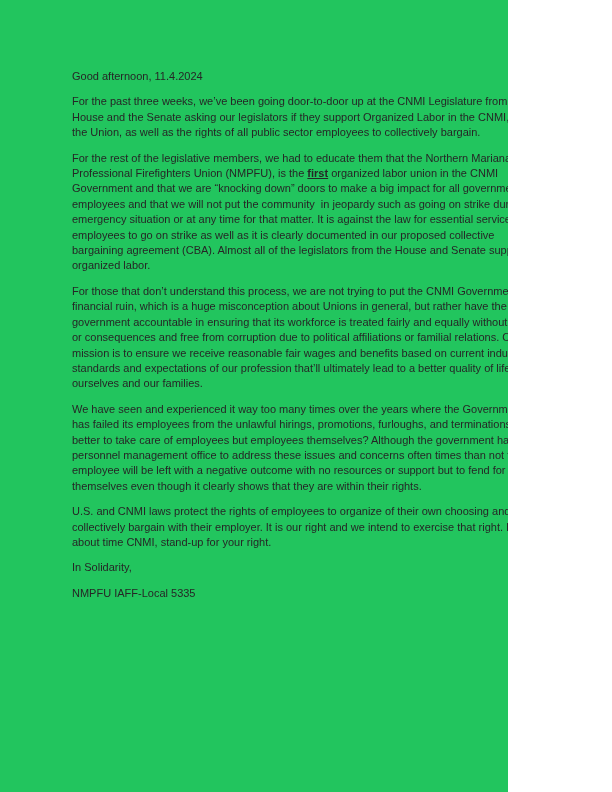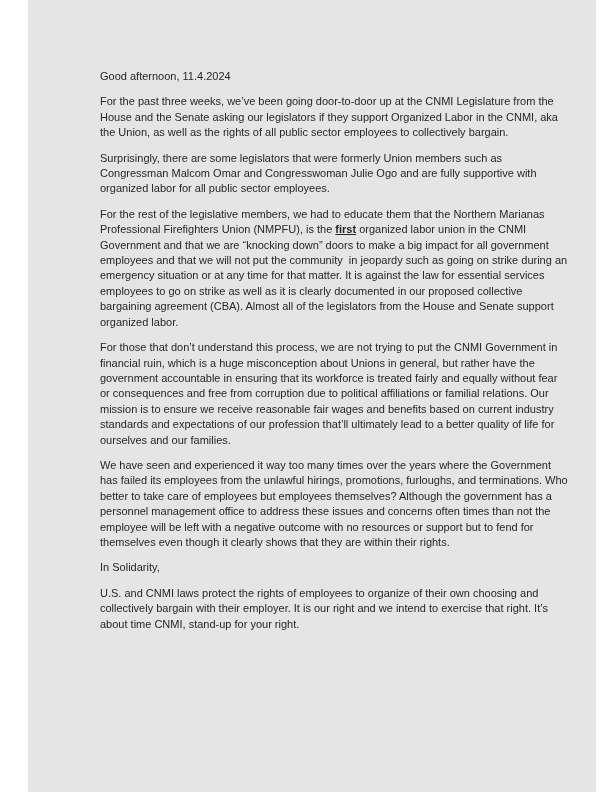--- a/index.html
+++ b/index.html
@@ -2,25 +2,24 @@
 <html><head>
   <meta charset="utf-8">
   <style>
     html, body {
       margin: 0;
       padding: 0;
       background: #ffffff;
     }
     .page {
       position: relative;
-      width: 568px;
+      width: 508px;
       height: 792px;
-      background: #e5e5e5;
+      background: #22c55e;
       overflow: hidden;
-      margin-left: 28px;
     }
     .content {
       box-sizing: border-box;
       padding: 69px 72px 0 72px;
       width: 612px;
       font-family: "Liberation Sans", "DejaVu Sans", sans-serif;
       font-size: 11px;
       line-height: 15.4px;
       color: #262626;
       font-weight: 400;
@@ -39,28 +38,28 @@
 </head>
 <body>
 
 <div class="page">
   <div class="content">
 
     <p class="para">Good afternoon, 11.4.2024</p>
 
     <p class="para">For the past three weeks, we’ve been going door-to-door up at the CNMI Legislature from the House and the Senate asking our legislators if they support Organized Labor in the CNMI, aka the Union, as well as the rights of all public sector employees to collectively bargain.</p>
 
-    <p class="para">Surprisingly, there are some legislators that were formerly Union members such as Congressman Malcom Omar and Congresswoman Julie Ogo and are fully supportive with organized labor for all public sector employees.</p>
 
     <p class="para"><span>For the rest of the legislative members, we had to educate them that the Northern Marianas Professional Firefighters Union (NMPFU), is the </span><span class="bold">first</span><span> organized labor union in the CNMI Government and that we are “knocking down” doors to make a big impact for all government employees and that we will not put the community  in jeopardy such as going on strike during an emergency situation or at any time for that matter. It is against the law for essential services employees to go on strike as well as it is clearly documented in our proposed collective bargaining agreement (CBA). Almost all of the legislators from the House and Senate support organized labor.</span></p>
 
     <p class="para">For those that don’t understand this process, we are not trying to put the CNMI Government in financial ruin, which is a huge misconception about Unions in general, but rather have the government accountable in ensuring that its workforce is treated fairly and equally without fear or consequences and free from corruption due to political affiliations or familial relations. Our mission is to ensure we receive reasonable fair wages and benefits based on current industry standards and expectations of our profession that’ll ultimately lead to a better quality of life for ourselves and our families.</p>
 
     <p class="para">We have seen and experienced it way too many times over the years where the Government has failed its employees from the unlawful hirings, promotions, furloughs, and terminations. Who better to take care of employees but employees themselves? Although the government has a personnel management office to address these issues and concerns often times than not the employee will be left with a negative outcome with no resources or support but to fend for themselves even though it clearly shows that they are within their rights.</p>
 
+    <p class="para">U.S. and CNMI laws protect the rights of employees to organize of their own choosing and collectively bargain with their employer. It is our right and we intend to exercise that right. It’s about time CNMI, stand-up for your right.</p>
+
     <p class="para">In Solidarity,</p>
 
-    <p class="para">U.S. and CNMI laws protect the rights of employees to organize of their own choosing and collectively bargain with their employer. It is our right and we intend to exercise that right. It’s about time CNMI, stand-up for your right.</p>
 
-
+    <p class="para">NMPFU IAFF-Local 5335</p>
 
   </div>
 </div>
 
 </body></html>

